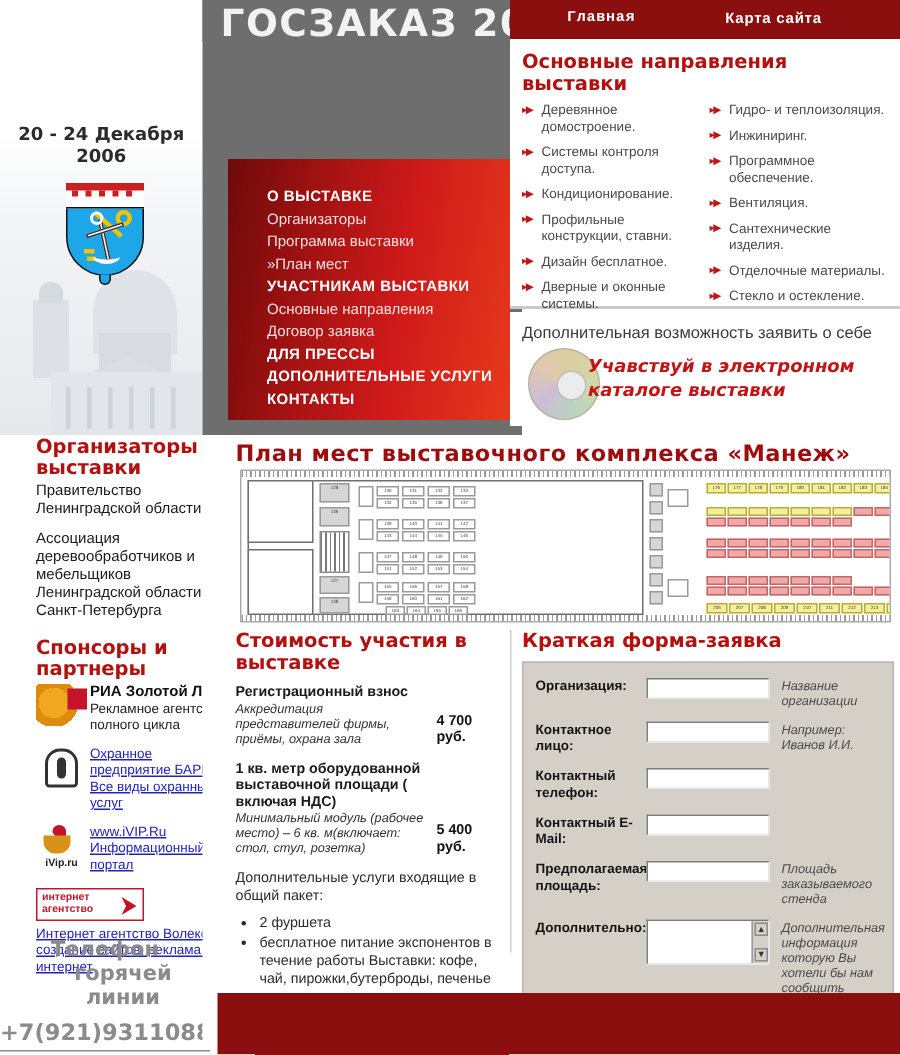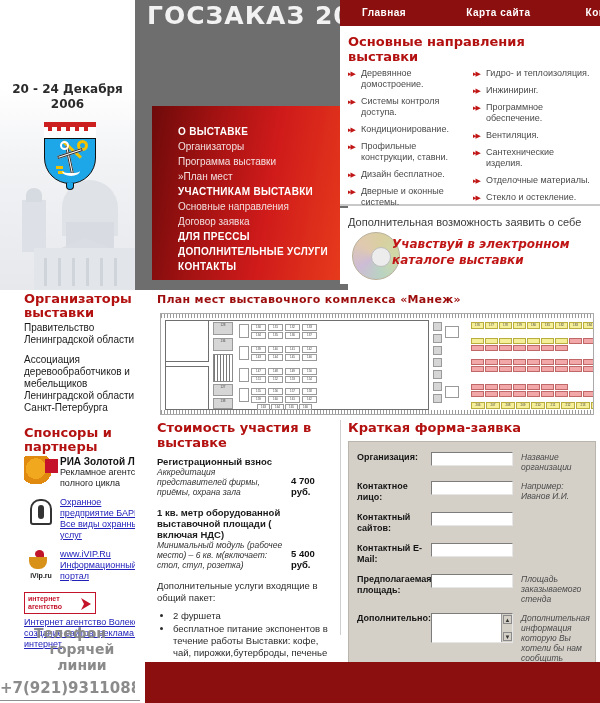--- a/index.html
+++ b/index.html
@@ -33,21 +33,21 @@
   #nav-bar {
     position:absolute; left:205px; top:0; width:395px; height:28px;
     background:#8c0f0f;
     border-bottom:2px solid #fff;
   }
   #nav-bar ul { list-style:none; margin:0; padding:0; display:flex; height:26px; }
   #nav-bar li {
     color:#fff; font-size:10px; font-weight:bold; letter-spacing:.5px;
     line-height:26px; cursor:pointer;
   }
-  #nav-bar li:nth-child(1){ margin-left:22px; }
+  #nav-bar li:nth-child(1){ margin-left:38px;font-family:Liberation Mono, monospace; }
   #nav-bar li:nth-child(2){ margin-left:60px; }
   #nav-bar li:nth-child(3){ margin-left:55px; }
 
   
   #left-col {
     position:absolute; left:0; top:0; width:135px; height:703px;
     background:#fff; overflow:hidden;
   }
   #left-photo {
     position:absolute; left:0; top:0; width:135px; height:290px;
@@ -260,21 +260,21 @@
   }
   #cd-text {
     position:absolute; left:44px; top:4px; width:210px;
     color:#c01616; font-size:12px; font-weight:bold; font-style:italic; line-height:16px;
     font-family:"DejaVu Sans", sans-serif;
   }
 
   
   #plan-title {
     position:absolute; left:157px; top:293px; width:440px;
-    color:#9e0d0d; font-size:11px; font-weight:bold;
+    color:#9e0d0d; font-size:15px; font-weight:bold;
     font-family:"DejaVu Sans", sans-serif; letter-spacing:.3px;
   }
   #plan-box {
     position:absolute; left:160px; top:313px; width:434px; height:102px;
     border:1px solid #aaa; background:#fff; overflow:hidden;
   }
   .ruler-top, .ruler-bottom {
     position:absolute; left:0; width:434px; height:4px;
     background:repeating-linear-gradient(90deg,#9a9a9a 0 1px,#ffffff 1px 3px);
   }
@@ -734,21 +734,21 @@
       <div class="fhint">Название организации</div>
     </div>
 
     <div class="frow">
       <div class="flabel">Контактное лицо:</div>
       <input class="finput" type="text" value="" style="">
       <div class="fhint">Например: Иванов И.И.</div>
     </div>
 
     <div class="frow">
-      <div class="flabel">Контактный сайтов:</div>
+      <div class="flabel">Контактный телефон:</div>
       <input class="finput" type="text" value="" style="">
       <div class="fhint"></div>
     </div>
 
     <div class="frow">
       <div class="flabel">Контактный E-Mail:</div>
       <input class="finput" type="text" value="" style="">
       <div class="fhint"></div>
     </div>
 

